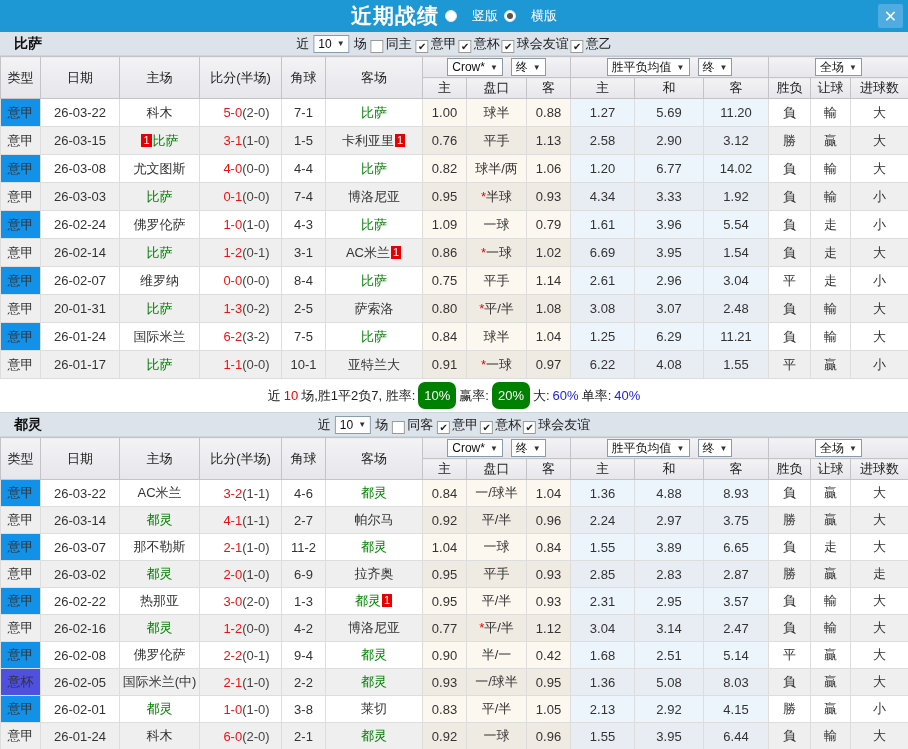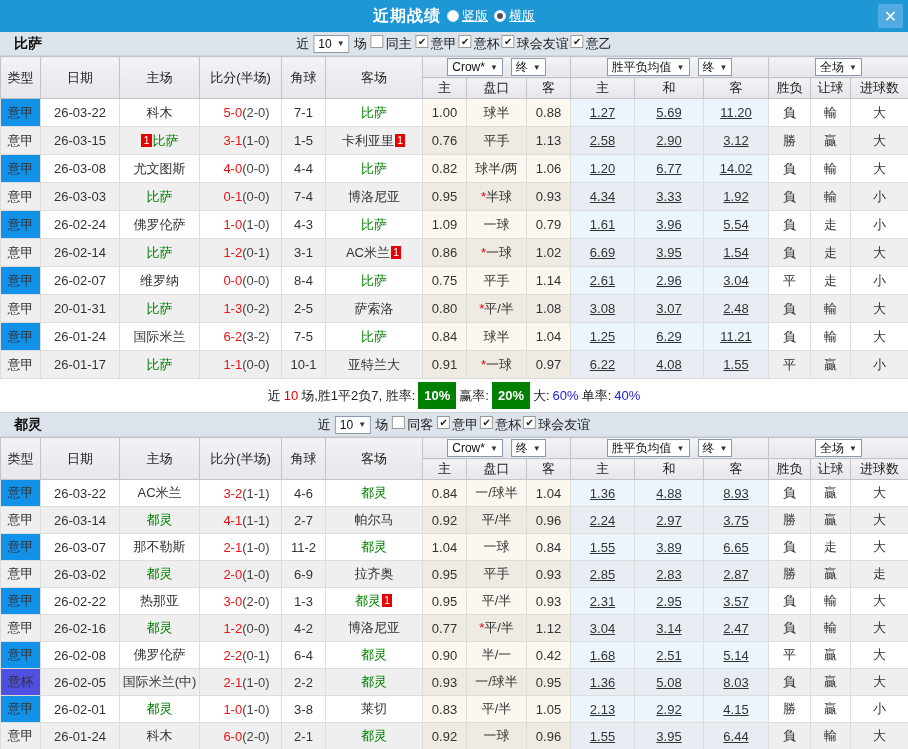--- a/index.html
+++ b/index.html
@@ -13,22 +13,22 @@
   body{
     width:908px;height:749px;overflow:hidden;
     font-family:"Liberation Sans","DejaVu Sans",sans-serif;
     font-size:13px;color:#222;background:#dce3ea;
   }
   
   .titlebar{
     height:32px;background:var(--accent);color:#fff;
     display:flex;align-items:center;justify-content:center;position:relative;
   }
-  .title{font-weight:bold;font-size:16px;letter-spacing:1px;}
-  .radio-opt{display:inline-flex;align-items:center;gap:3px;margin-left:6px;cursor:pointer;font-size:13px;text-decoration:underline;}
+  .title{font-weight:bold;font-size:21px;letter-spacing:1px;}
+  .radio-opt{display:inline-flex;align-items:center;gap:15px;margin-left:6px;cursor:pointer;font-size:13px;}
   .radio{width:12px;height:12px;border-radius:50%;background:#fff;display:inline-flex;align-items:center;justify-content:center;border:1px solid #d7e8f2;}
   .radio.checked::after{content:"";width:6px;height:6px;border-radius:50%;background:#555;}
   .close-btn{
     position:absolute;right:5px;top:4px;width:25px;height:24px;background:#4fabe0;
     display:flex;align-items:center;justify-content:center;cursor:pointer;
     font-size:16px;font-weight:bold;color:#fff;border-radius:2px;
   }
   
   .section-bar{
     height:24px;background:#dce3ea;border-bottom:1px solid #cdd5dc;
@@ -37,21 +37,21 @@
   .team-name{font-weight:bold;font-size:14px;margin-left:14px;color:#111;}
   .filters{
     position:absolute;left:50%;transform:translateX(-50%);
     display:flex;align-items:center;gap:4px;white-space:nowrap;color:#222;
   }
   .select{
     display:inline-flex;align-items:center;gap:5px;background:#fff;
     border:1px solid #8a9aa8;padding:0 4px;height:18px;font-size:12px;color:#111;cursor:pointer;
   }
   .select .arrow{font-size:8px;color:#333;}
-  .chk{display:inline-flex;align-items:flex-start;gap:2px;cursor:pointer;}
+  .chk{display:inline-flex;align-items:flex-end;gap:2px;cursor:pointer;}
   .cbox{
     width:13px;height:13px;border:1px solid #999;background:#fff;
     display:inline-flex;align-items:center;justify-content:center;
     font-size:10px;line-height:11px;color:#222;
   }
   
   table.grid{width:908px;border-collapse:collapse;table-layout:fixed;background:#fff;}
   table.grid th{
     background:linear-gradient(#f3f3f6,#e6e6eb);
     border:1px solid #c3c3c8;font-weight:normal;color:#222;font-size:13px;
@@ -61,39 +61,39 @@
   table.grid td{
     border:1px solid #ddd;text-align:center;padding:0;color:#333;
     overflow:hidden;white-space:nowrap;
   }
   .t1 tbody tr{height:28px;} .t2 tbody tr{height:27px;}
   tbody tr:nth-child(even) td{background:#efefef;}
   td.c-type{background:var(--serie-a);color:#fff;border-bottom:1px solid #fff;border-top:1px solid #fff;}
   td.c-type.cup{background:var(--coppa);}
   td.c-odds{background:#fdf8ef;}
   tr:nth-child(even) td.c-odds{background:#f0ebe2;}
-  td.c-avg{background:#ecf5fb;text-decoration:underline;}
+  td.c-avg{background:#ecf5fb;}
   tr:nth-child(even) td.c-avg{background:#e7edf2;}
   .team-green{color:var(--team-green);}
   .score-main{color:var(--score-red);margin-left:12px;}
   .score-half{color:#444;}
   .star{color:#e00;}
   .redcard{
     display:inline-block;background:#e80000;color:#fff;font-size:11px;line-height:13px;
     padding:0 2px;margin:0 1px;vertical-align:1px;
   }
   .res-r{color:var(--res-red);} .res-g{color:var(--res-green);} .res-b{color:var(--res-blue);}
   .dd-cell{padding:1px 0;margin-top:43px;}
   .dd-wrap{display:flex;align-items:center;justify-content:center;gap:8px;}
   
   .summary{
     height:34px;background:#fff;display:flex;align-items:center;justify-content:center;
     gap:3px;font-size:13px;color:#222;border-bottom:1px solid #cdd5dc;
   }
-  .rate-badge{background:var(--badge-green);color:#fff;font-weight:bold;padding:6px 6px;}
+  .rate-badge{background:var(--badge-green);color:#fff;font-weight:normal;padding:6px 6px;border-radius:7px;}
   .red-text{color:#e00;}
   .rate-blue{color:var(--rate-blue);}
 </style>
 </head>
 <body>
 
 <div class="titlebar">
   <span class="title">近期战绩</span>
   <span class="radio-opt">
     <span class="radio"></span>
@@ -602,21 +602,21 @@
         <td class="c-avg">2.47</td>
         <td class="res-g">負</td>
         <td class="res-g">輸</td>
         <td class="res-r">大</td>
       </tr>
       <tr>
         <td class="c-type">意甲</td>
         <td class="c-date">26-02-08</td>
         <td><span>佛罗伦萨</span></td>
         <td><span class="score-main">2-2</span><span class="score-half">(0-1)</span></td>
-        <td>6-4</td>
+        <td>9-4</td>
         <td><span class="team-green">都灵</span></td>
         <td class="c-odds">0.90</td>
         <td class="c-odds"><span>半/一</span></td>
         <td class="c-odds">0.42</td>
         <td class="c-avg">1.68</td>
         <td class="c-avg">2.51</td>
         <td class="c-avg">5.14</td>
         <td class="res-b">平</td>
         <td class="res-r">贏</td>
         <td class="res-r">大</td>

